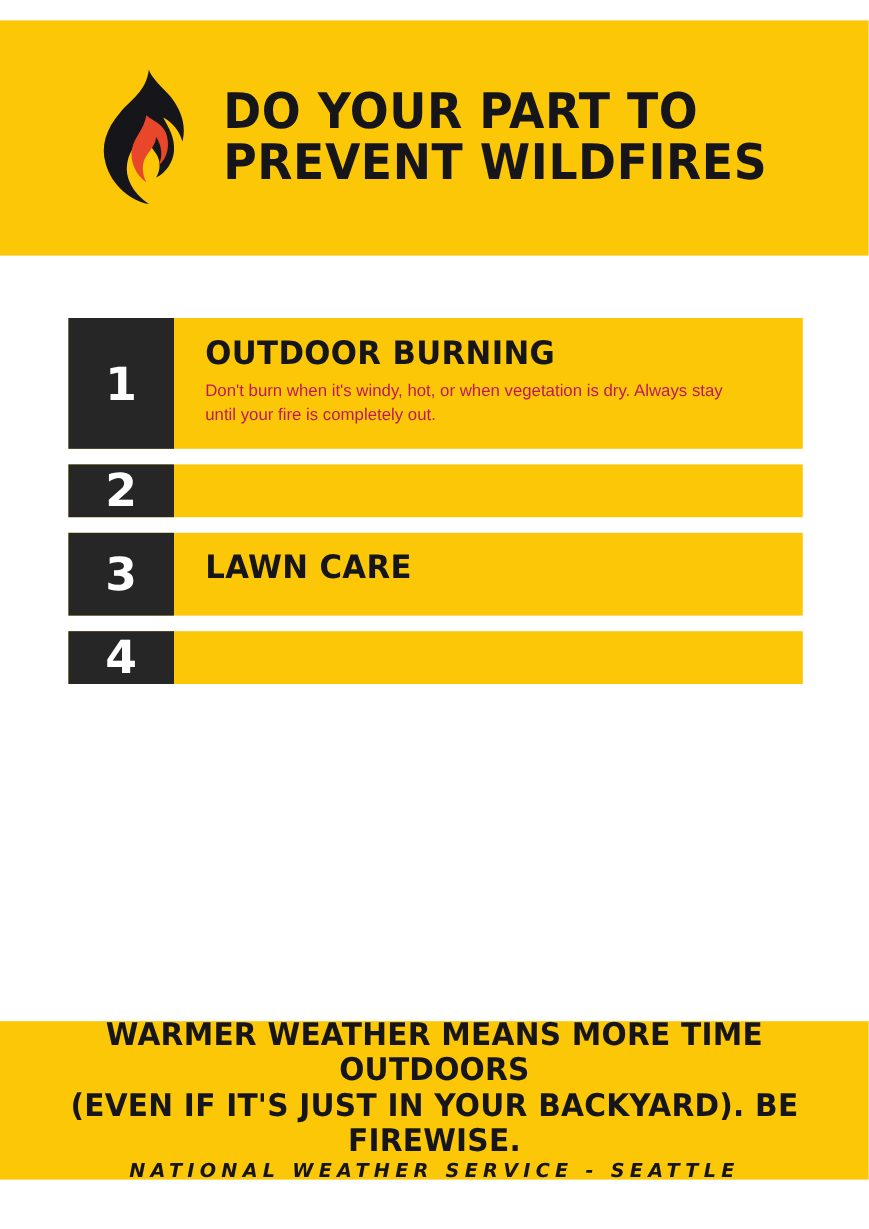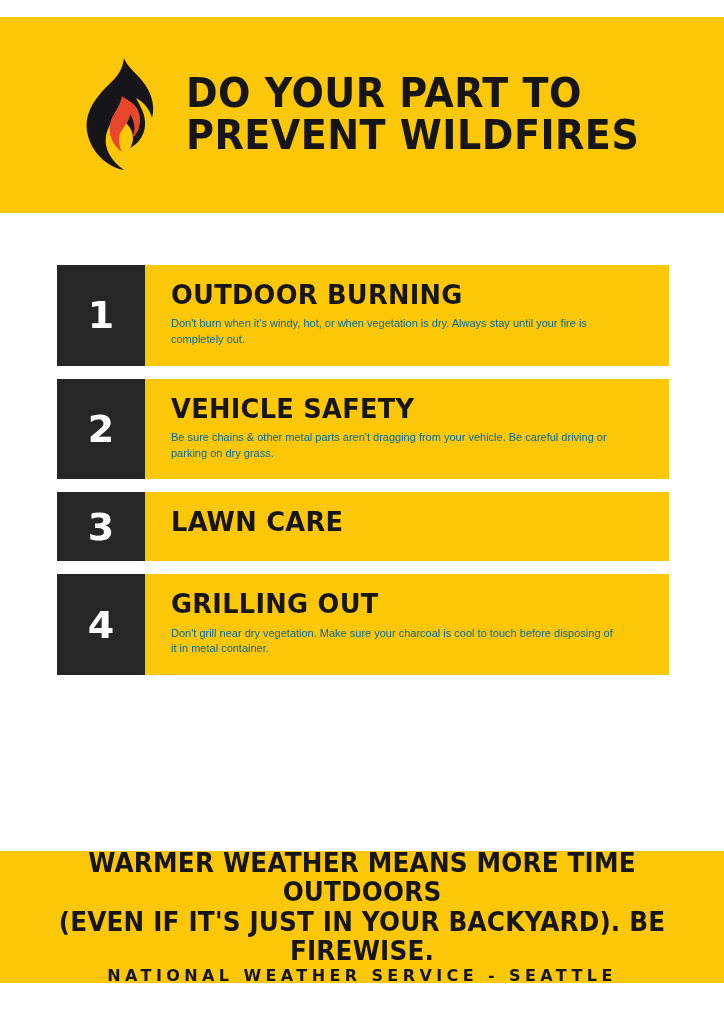--- a/index.html
+++ b/index.html
@@ -96,23 +96,23 @@
     line-height: 1.05;
     color: #16161a;
     text-transform: uppercase;
     letter-spacing: 0.3px;
     transform: scaleX(0.95);
     transform-origin: left center;
     margin-bottom: 7px;
   }
   .step-desc {
     font-family: "Liberation Sans", sans-serif;
-    font-size: 11px;
+    font-size: 14px;
     line-height: 1.42;
-    color: #0369a1;
+    color: #be185d;
     max-width: 450px;
   }
 
   
   .footer {
     position: absolute;
     left: 0;
     top: 851px;
     width: 724px;
     height: 132px;
@@ -135,20 +135,21 @@
     transform: scaleX(0.95);
   }
   .footer-sub {
     font-family: "DejaVu Sans", sans-serif;
     font-weight: bold;
     font-size: 16px;
     letter-spacing: 4.4px;
     color: #16161a;
     text-transform: uppercase;
     text-align: center;
+    font-style: italic;
   }
 </style>
 </head>
 <body>
 
 <div class="poster">
 
   <div class="header">
     <div class="flame-wrap">
       <svg width="92" height="118" viewBox="0 0 92 118" xmlns="http://www.w3.org/2000/svg">
@@ -167,39 +168,31 @@
     <div class="step">
       <div class="step-num">1</div>
       <div class="step-body">
         <div class="step-title">OUTDOOR BURNING</div>
         <div class="step-desc">Don't burn when it's windy, hot, or when vegetation is dry. Always stay until your fire is completely out.</div>
       </div>
     </div>
 
     <div class="step">
       <div class="step-num">2</div>
-      <div class="step-body">
-        <div class="step-title">VEHICLE SAFETY</div>
-        <div class="step-desc">Be sure chains &amp; other metal parts aren't dragging from your vehicle. Be careful driving or parking on dry grass.</div>
-      </div>
     </div>
 
     <div class="step">
       <div class="step-num">3</div>
       <div class="step-body">
         <div class="step-title">LAWN CARE</div>
       </div>
     </div>
 
     <div class="step">
       <div class="step-num">4</div>
-      <div class="step-body">
-        <div class="step-title">GRILLING OUT</div>
-        <div class="step-desc">Don't grill near dry vegetation. Make sure your charcoal is cool to touch before disposing of it in metal container.</div>
-      </div>
     </div>
 
   </div>
 
   <div class="footer">
     <div class="footer-line">WARMER WEATHER MEANS MORE TIME OUTDOORS</div>
     <div class="footer-line">(EVEN IF IT'S JUST IN YOUR BACKYARD).  BE FIREWISE.</div>
     <div class="footer-sub">NATIONAL WEATHER SERVICE - SEATTLE</div>
   </div>
 

